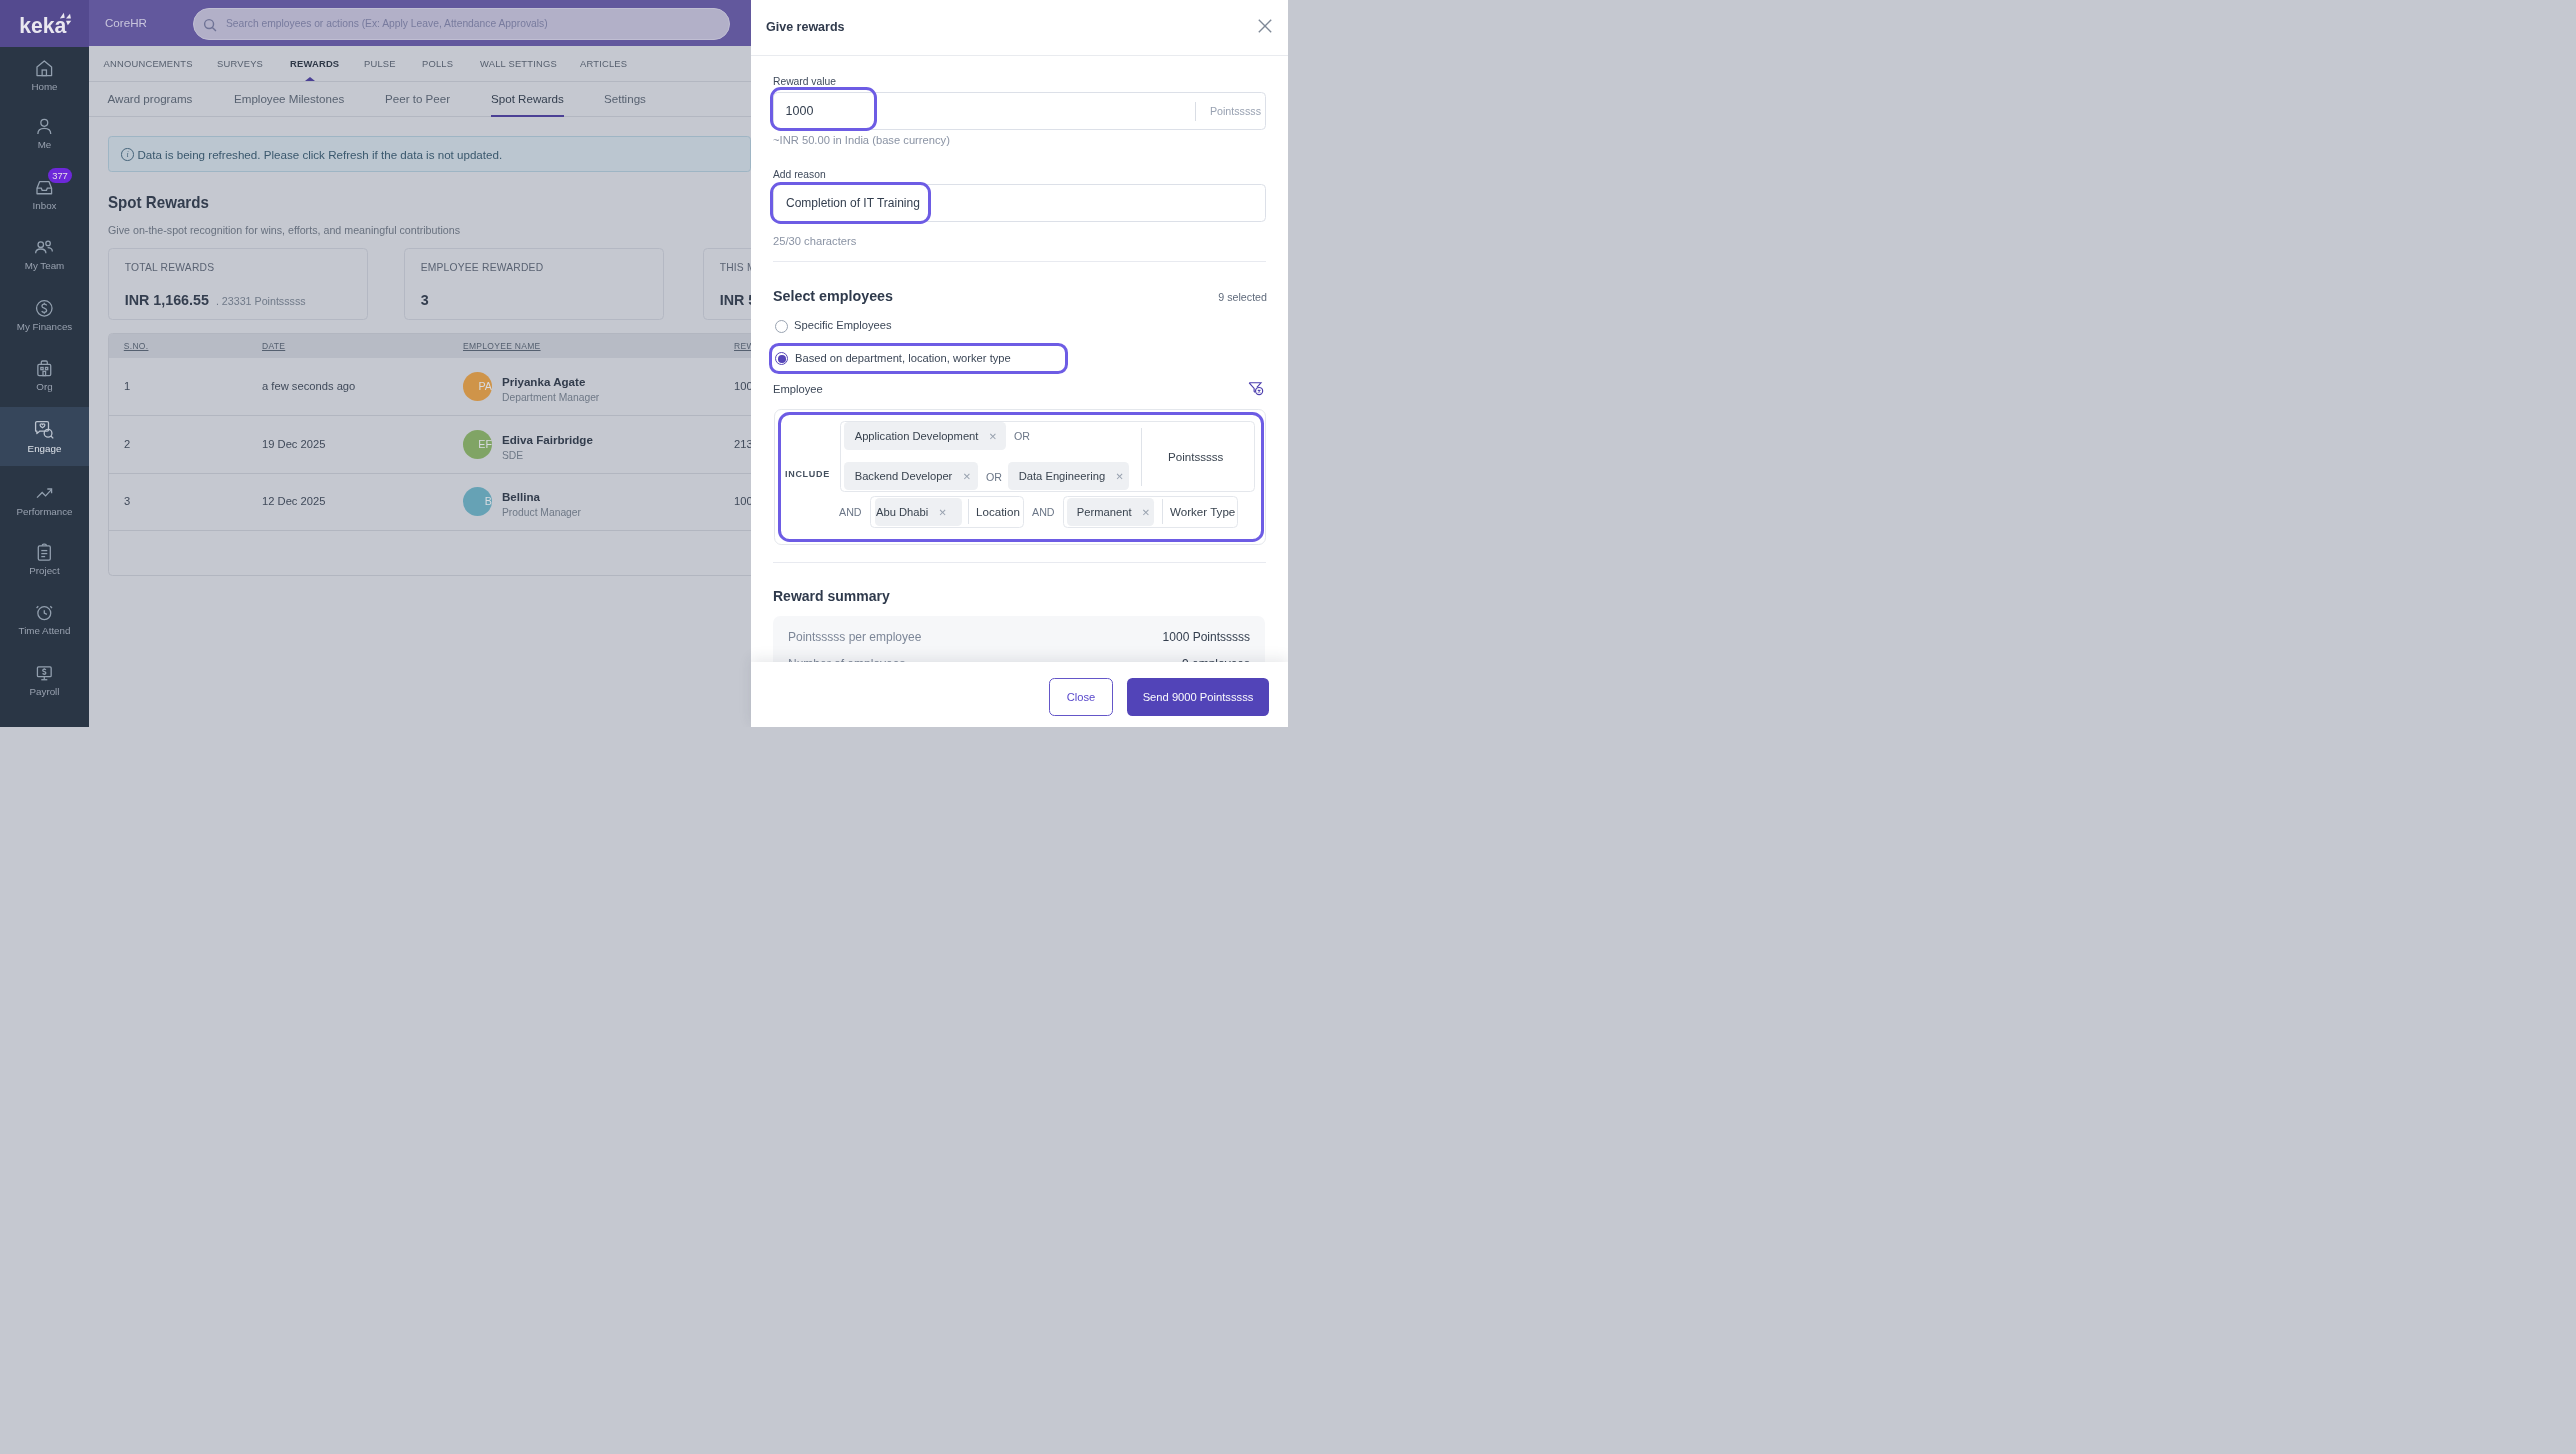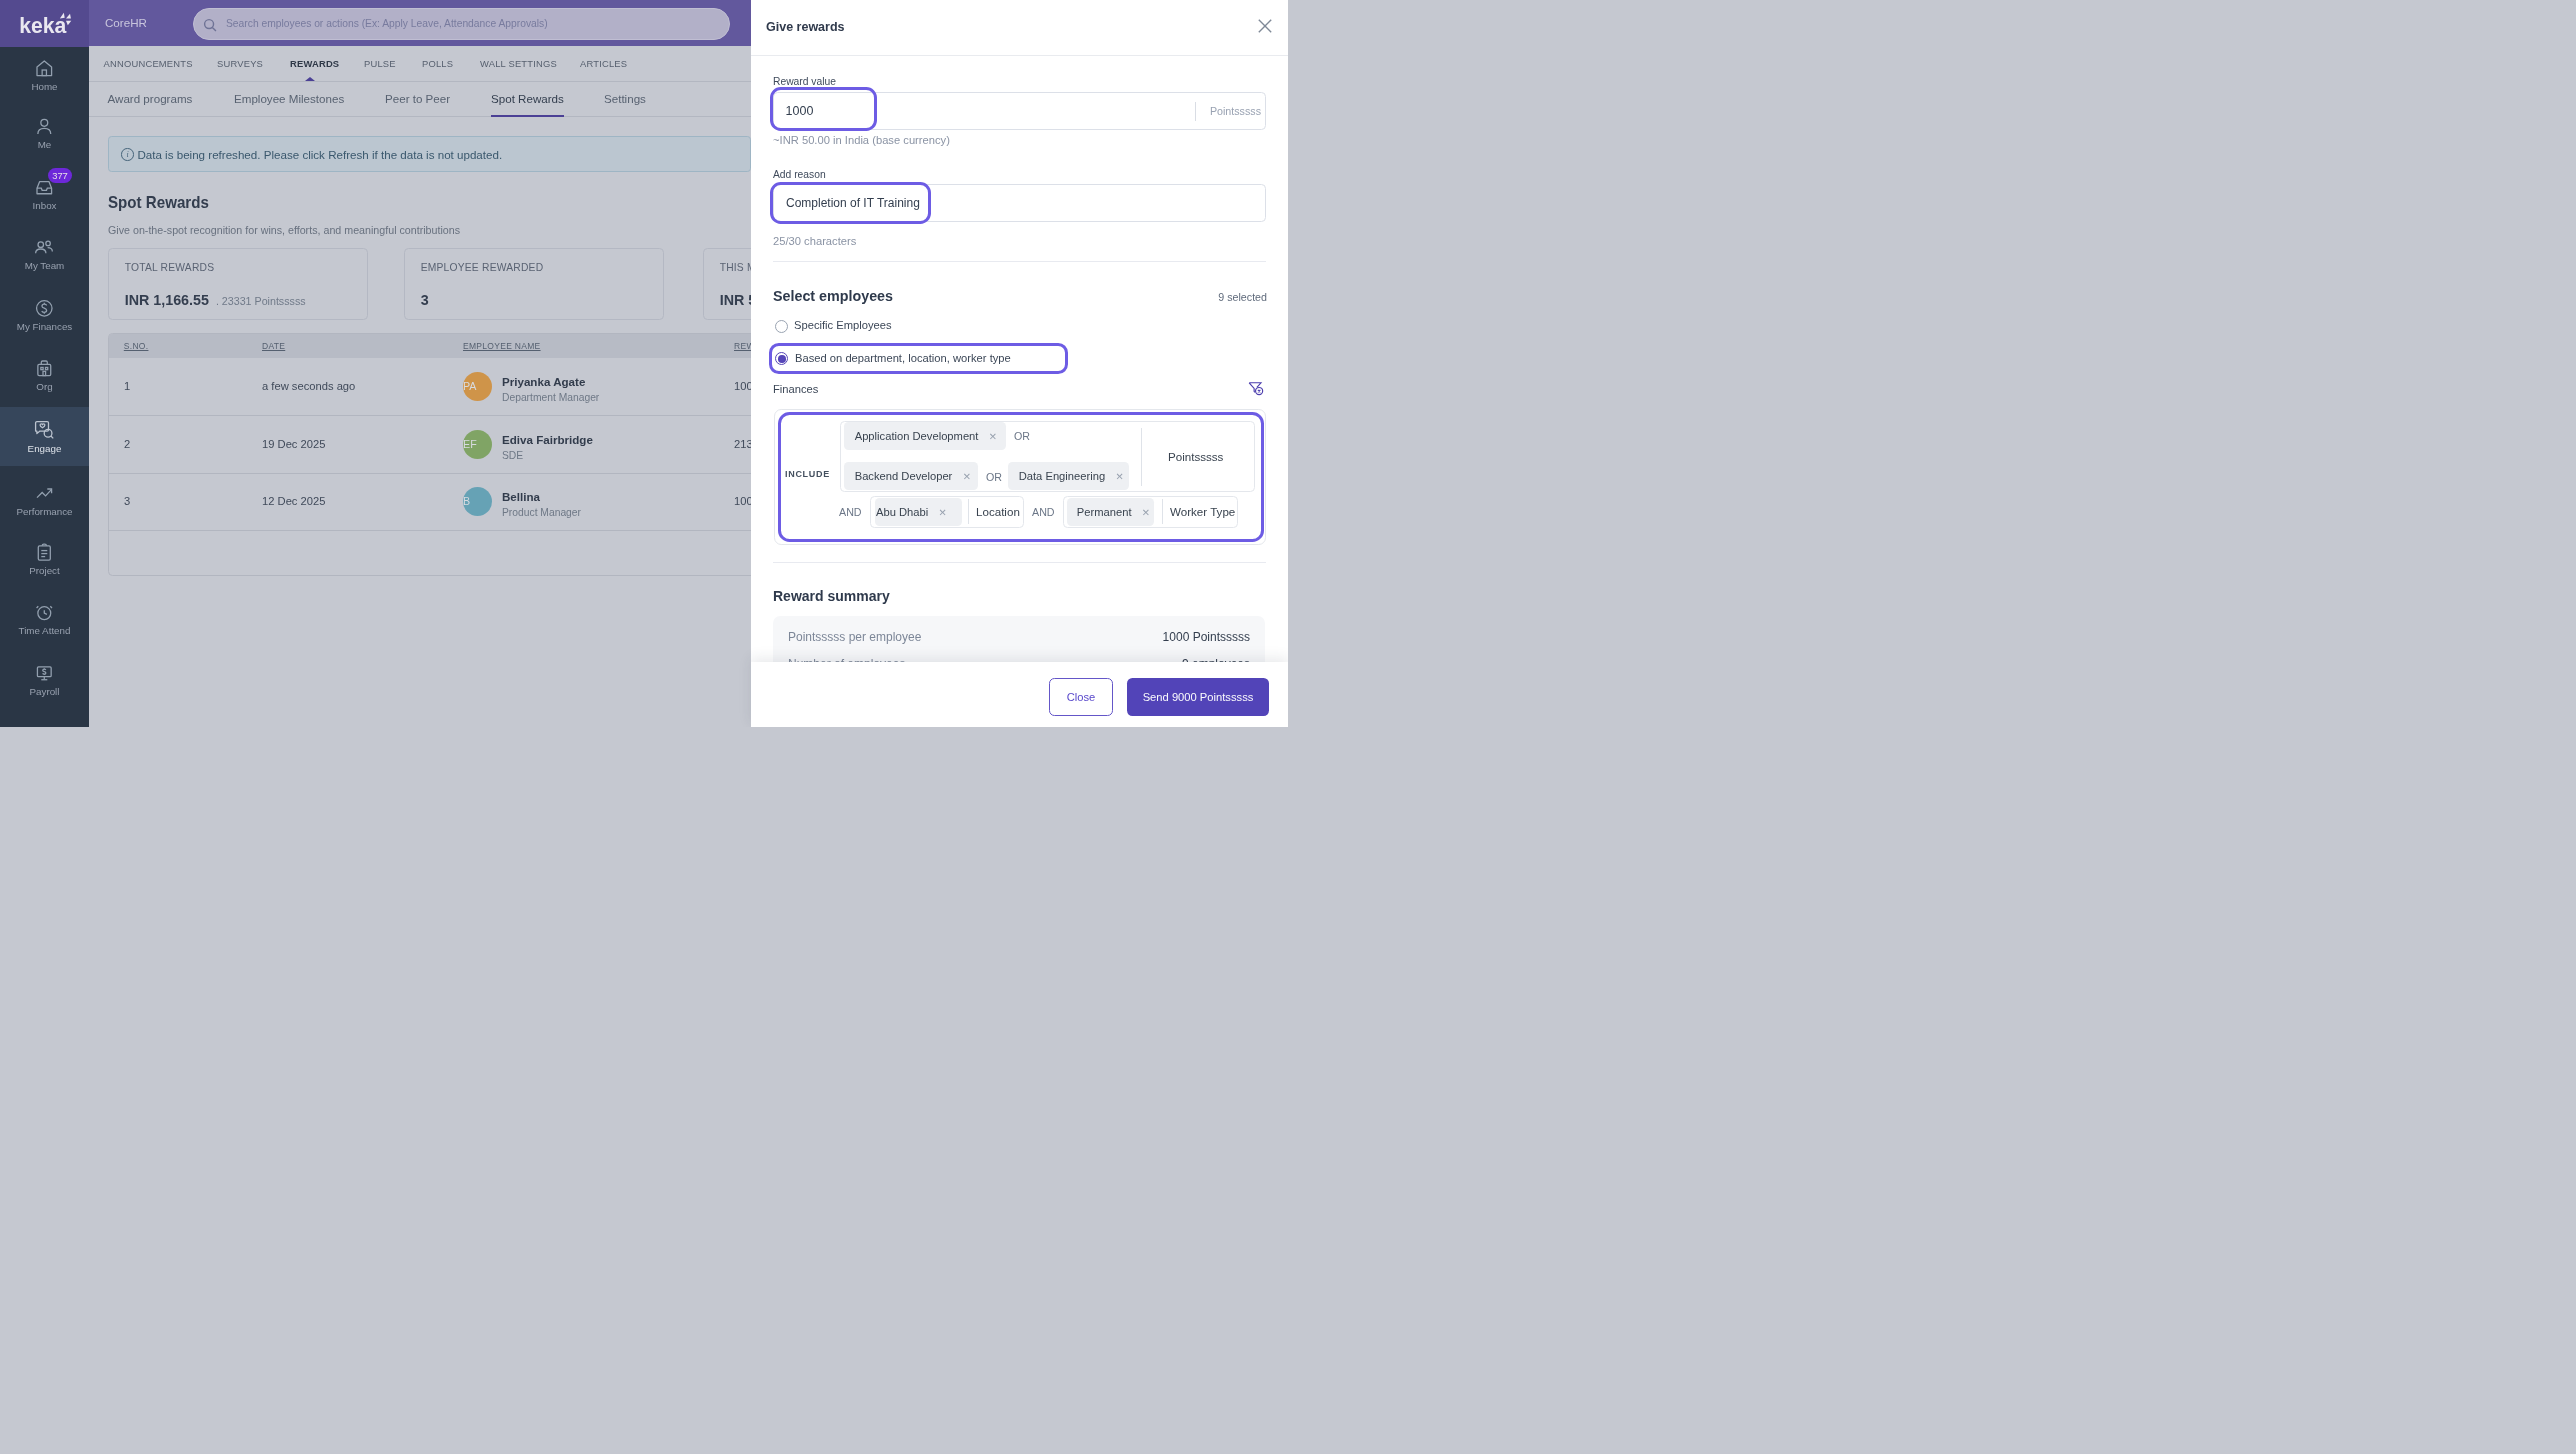--- a/index.html
+++ b/index.html
@@ -45,21 +45,21 @@
 .card .cl { position:absolute; left:15.7px; top:13.4px; font-size:10.3px; letter-spacing:0.2px; color:#5a6373; }
 .card .cv { position:absolute; left:15.7px; top:43px; font-size:14.3px; font-weight:bold; color:#343e4f; white-space:nowrap; }
 .card .cs { font-size:10.7px; font-weight:normal; color:#707a89; }
 
 
 #table { position:absolute; left:108px; top:333px; width:1158px; height:243px; border:0.9px solid #b2b6c0; border-radius:4.5px; }
 #thead { position:absolute; left:0; top:0; width:100%; height:24px; background:#b7bbc5; border-radius:3.6px 3.6px 0 0; }
 .th { position:absolute; top:0; height:24px; line-height:24px; font-size:8.5px; letter-spacing:0.3px; color:#556070; white-space:nowrap;text-decoration:underline; }
 .trow { position:absolute; left:0; width:100%; height:58px; border-bottom:0.9px solid #b2b6c0; }
 .td { position:absolute; font-size:11.2px; color:#404a5a; white-space:nowrap; }
-.av { position:absolute; left:354px; top:14.3px; width:29px; height:29px; border-radius:50%; color:#d8dbe0; font-size:10.7px; text-align:left; line-height:29px; }
+.av { position:absolute; left:354px; top:14.3px; width:29px; height:29px; border-radius:50%; color:#d8dbe0; font-size:10.7px; text-align:right; line-height:29px; }
 .nm { position:absolute; left:393px; top:17.4px; font-size:11.6px; font-weight:bold; color:#323c4c; white-space:nowrap; }
 .sub2 { position:absolute; left:393px; top:34px; font-size:10.3px; color:#6e7886; white-space:nowrap; }
 
 
 #modal { position:absolute; left:751px; top:0; width:537px; height:727px; background:#ffffff; }
 #mtitle { position:absolute; left:766px; top:20px; font-size:12.5px; font-weight:bold; color:#303a4c; }
 #mhline { position:absolute; left:751px; top:55px; width:537px; height:0.9px; background:#e9ebef; }
 .mlabel { position:absolute; left:773px; font-size:10.3px; color:#3f4a5b; }
 .minput { position:absolute; left:773px; width:493px; border:0.9px solid #dce0e8; border-radius:4.5px; background:#fff; }
 .ann { position:absolute; border:3px solid #6d5ce4; border-radius:10.7px; }
@@ -290,21 +290,21 @@
 <div class="hint" style="top:235px">25/30 characters</div>
 <div class="divider" style="top:261px"></div>
 <div style="position:absolute;left:773px;top:288px;font-size:14.3px;font-weight:bold;color:#2f3a4c">Select employees</div>
 <div style="position:absolute;left:1195px;top:291px;width:72px;text-align:right;font-size:10.7px;color:#5f6a7b">9 selected</div>
 <div style="position:absolute;left:775px;top:320px;width:13.4px;height:13.4px;border:1.4px solid #9aa4b2;border-radius:50%"></div>
 <div style="position:absolute;left:794px;top:319px;font-size:11.2px;color:#3c4757">Specific Employees</div>
 <div style="position:absolute;left:775px;top:352px;width:13.4px;height:13.4px;border:1.4px solid #5646b8;border-radius:50%"></div>
 <div style="position:absolute;left:778px;top:355px;width:7.6px;height:7.6px;background:#5646b8;border-radius:50%"></div>
 <div style="position:absolute;left:795px;top:352px;font-size:11.2px;color:#3c4757">Based on department, location, worker type</div>
 <div class="ann" style="left:769px;top:343px;width:299px;height:31px;border-radius:9.8px"></div>
-<div style="position:absolute;left:773px;top:383px;font-size:11.2px;color:#3c4757">Finances</div>
+<div style="position:absolute;left:773px;top:383px;font-size:11.2px;color:#3c4757">Employee</div>
 <svg style="position:absolute;left:1248px;top:381px" width="16" height="16" viewBox="0 0 18 18" fill="none" stroke="#4c3eae" stroke-width="1.3">
     <path d="M1.3 2 L14.6 2 L10 7.2 M1.3 2 L6.9 8.3 L6.9 11.7 L7.7 12.7"></path>
     <circle cx="12.5" cy="11.3" r="4" fill="#ffffff"></circle>
     <path d="M11.1 9.9 L13.9 12.7 M13.9 9.9 L11.1 12.7"></path>
   </svg>
 <div class="gbox" style="left:774px;top:409px;width:492px;height:136px;border-radius:7.2px"></div>
 <div class="ann" style="left:778px;top:412px;width:486px;height:130px;border-width:3.2px;border-radius:11.6px"></div>
 <div style="position:absolute;left:785px;top:469px;font-size:9px;font-weight:bold;letter-spacing:0.7px;color:#44505f">INCLUDE</div>
 <div class="gbox" style="left:840px;top:421px;width:415px;height:71px"></div>
 <div class="chip" style="left:844px;top:422px;width:162px;height:28px;line-height:28px;padding-left:10.7px">Application Development <span class="chipx">✕</span></div>

